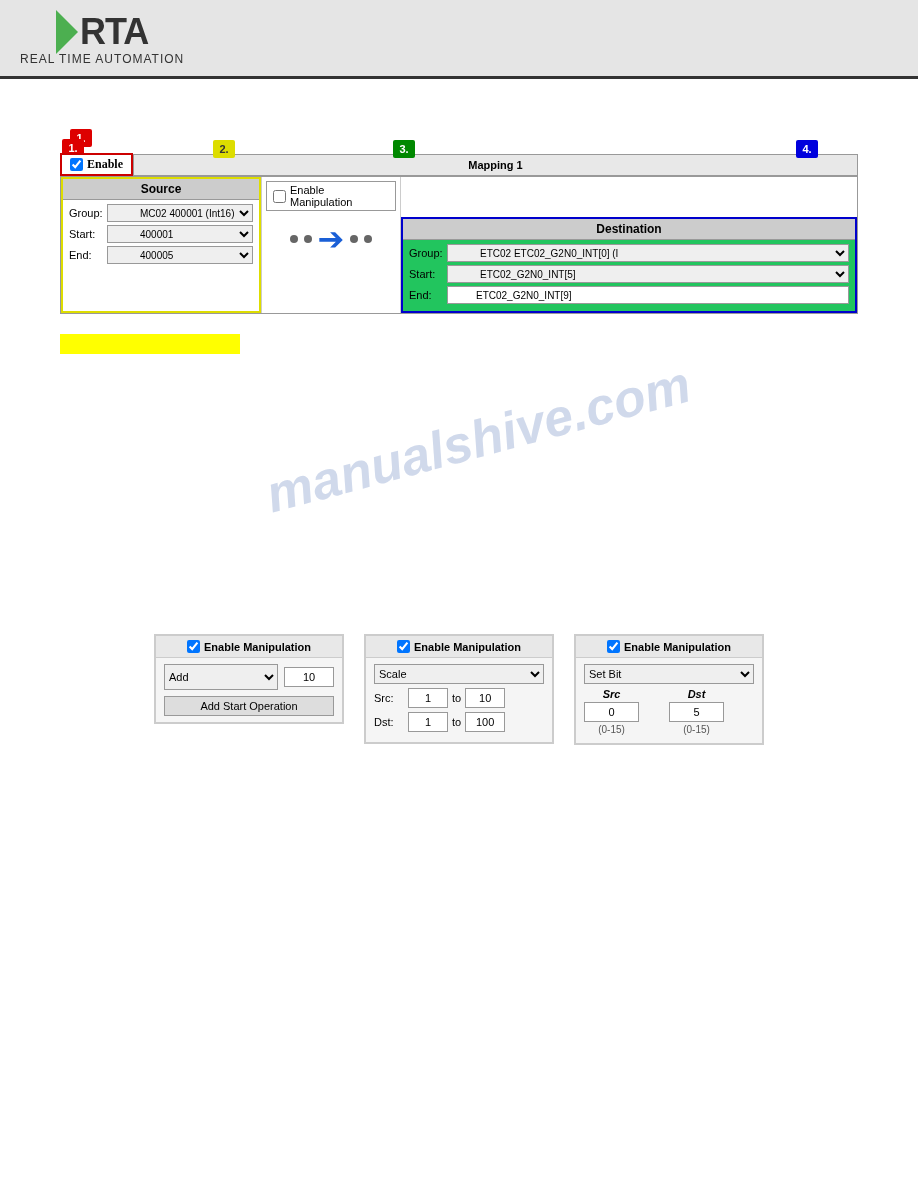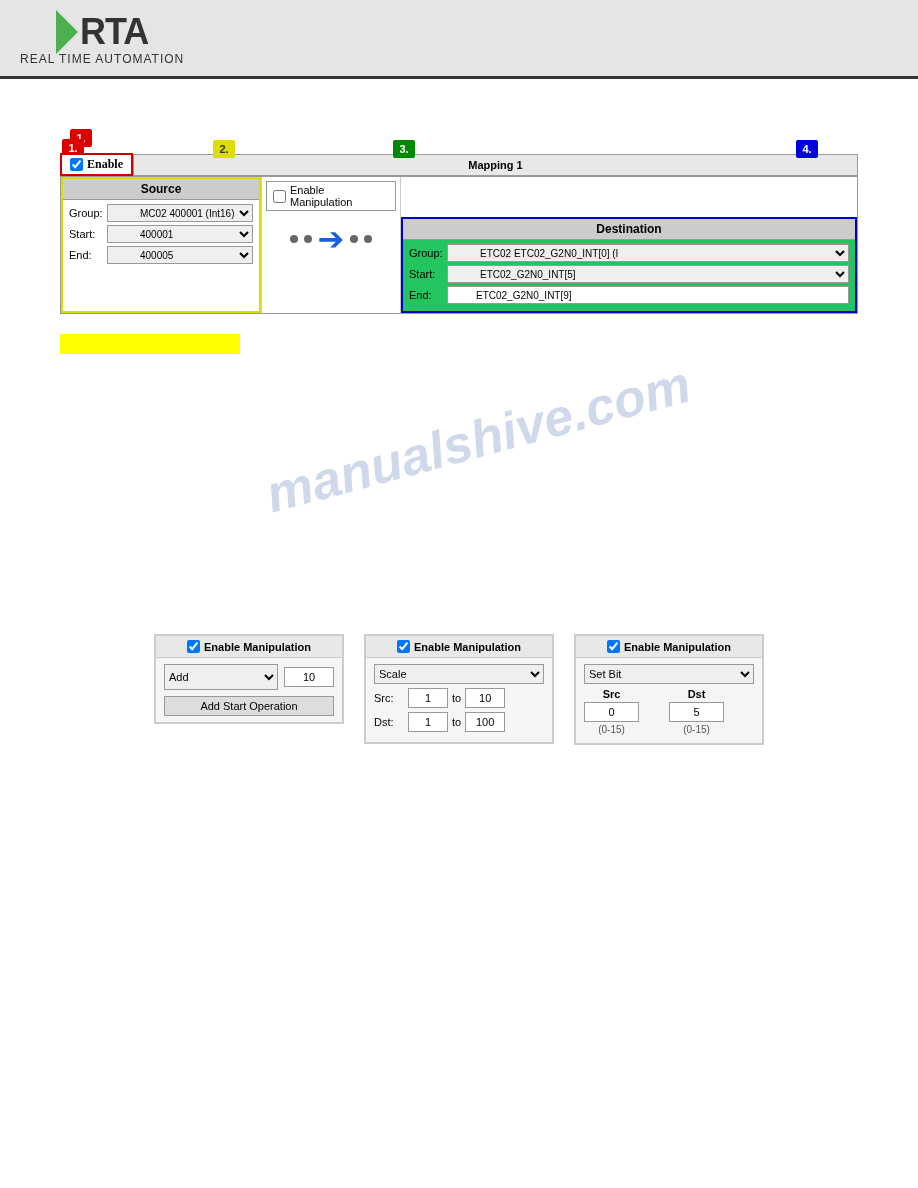--- a/index.html
+++ b/index.html
@@ -350,20 +350,21 @@
     }
     .setbit-src-dst {
       display: flex;
       gap: 10px;
       margin-bottom: 2px;
     }
     .setbit-col-label {
       font-size: 11px;
       font-weight: bold;
       text-align: right;
+      font-style: italic;
     }
   </style>
 </head>
 <body>
 
 <div class="header">
   <div class="logo-container">
     <div class="logo-rta">
       <div class="logo-arrow"></div>
       <span class="logo-text-rta">RTA</span>

